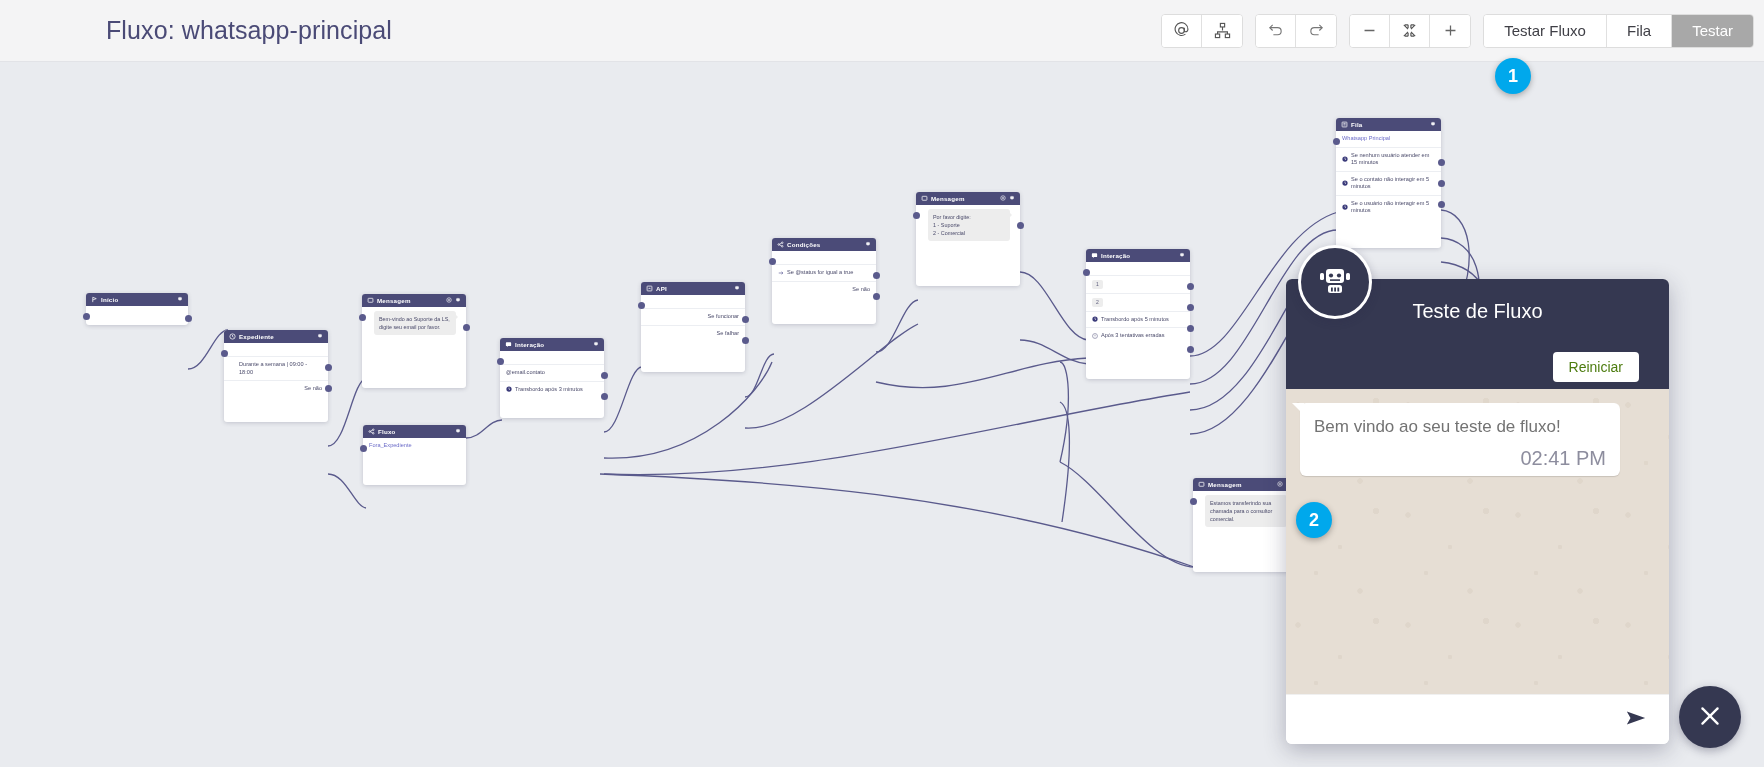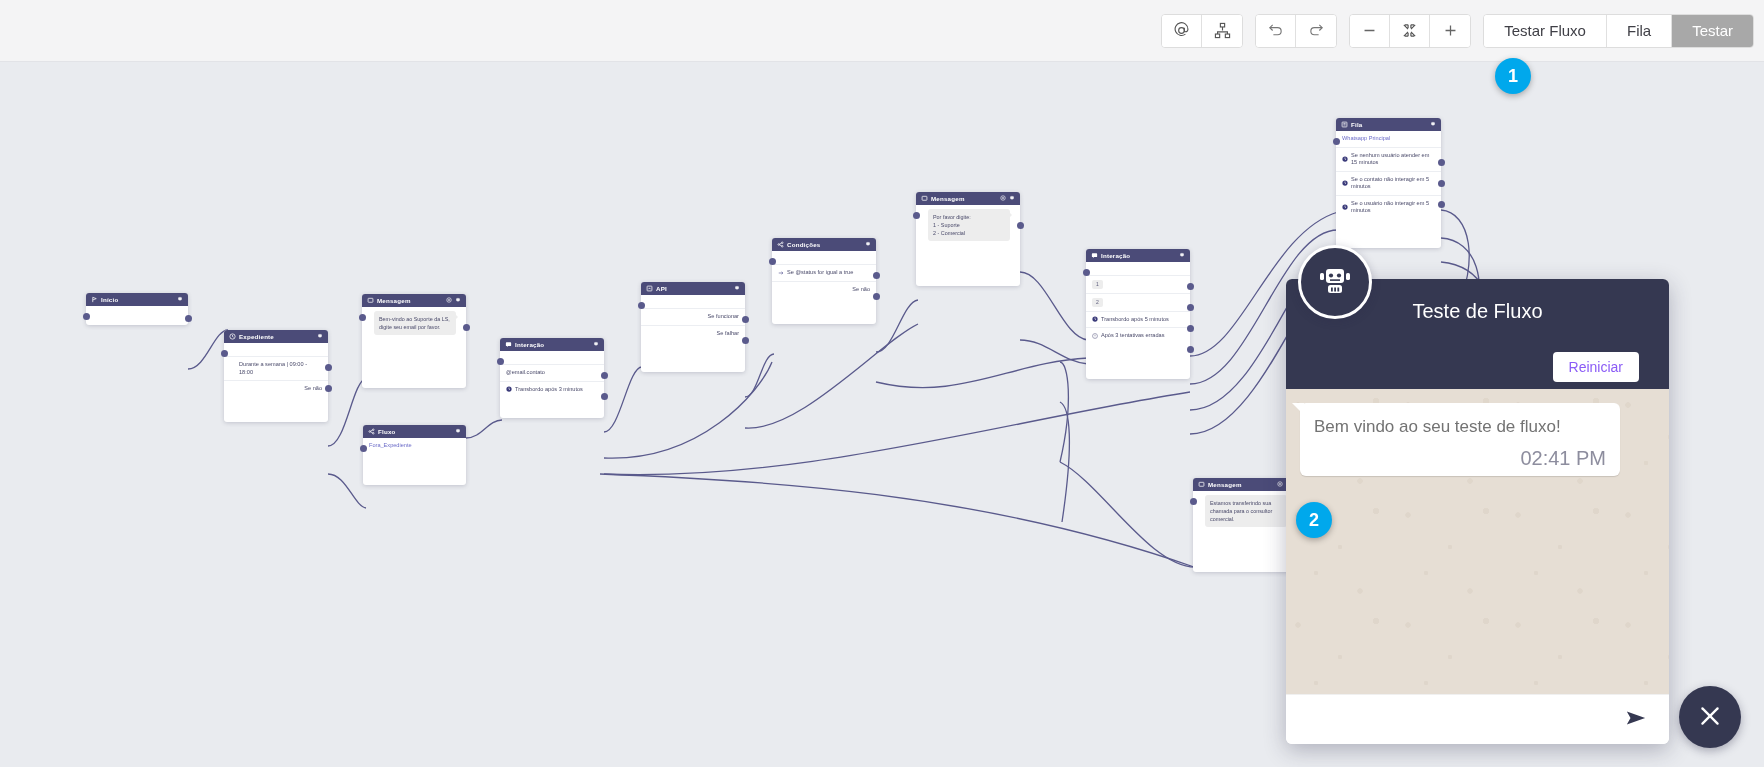--- a/index.html
+++ b/index.html
@@ -89,21 +89,21 @@
     overflow: hidden; z-index: 30; display: flex; flex-direction: column;
   }
   .chat-head {
     background: #353851; height: 65px; flex: 0 0 65px; position: relative;
     display: flex; align-items: center; justify-content: center;
   }
   .chat-title { color: #fff; font-size: 20px; font-weight: 500; }
   .chat-subbar { background: #353851; height: 45px; flex: 0 0 45px; display: flex; align-items: center; justify-content: flex-end; padding-right: 30px; }
   .restart-btn {
     background: #fff; border: none; border-radius: 4px; padding: 7px 16px;
-    font-size: 14px; color: #8b5cf6; cursor: pointer; font-family: inherit;
+    font-size: 14px; color: #4d7c0f; cursor: pointer; font-family: inherit;
   }
   .chat-body {
     flex: 1; background: #e6ded4; position: relative; padding: 14px 14px 0 14px;
     overflow: hidden;
   }
   .chat-bg {
     position: absolute; inset: 0; opacity: .28;
     background-image:
       radial-gradient(circle at 12px 16px, #cfc4b5 2.5px, transparent 3px),
       radial-gradient(circle at 54px 48px, #cfc4b5 2px, transparent 2.5px),
@@ -151,20 +151,21 @@
     display: flex; align-items: center; justify-content: center; z-index: 60;
     box-shadow: 0 2px 6px rgba(0,0,0,.3);
   }
 </style>
 </head>
 <body>
 
 <div id="app">
 
   <div class="topbar">
+    <div class="flow-title">Fluxo: whatsapp-principal</div>
 
     <div class="tb-right">
 
       <div class="btn-group">
         <button title="mention">
           <span>
             <svg class="icon-svg" viewBox="0 0 24 24" fill="none" stroke="#555" stroke-width="1.6">
               <circle cx="12" cy="12" r="4"></circle>
               <path d="M16 8v5a3 3 0 0 0 5 -2v-1a9 9 0 1 0 -3.5 7.1"></path>
             </svg>

